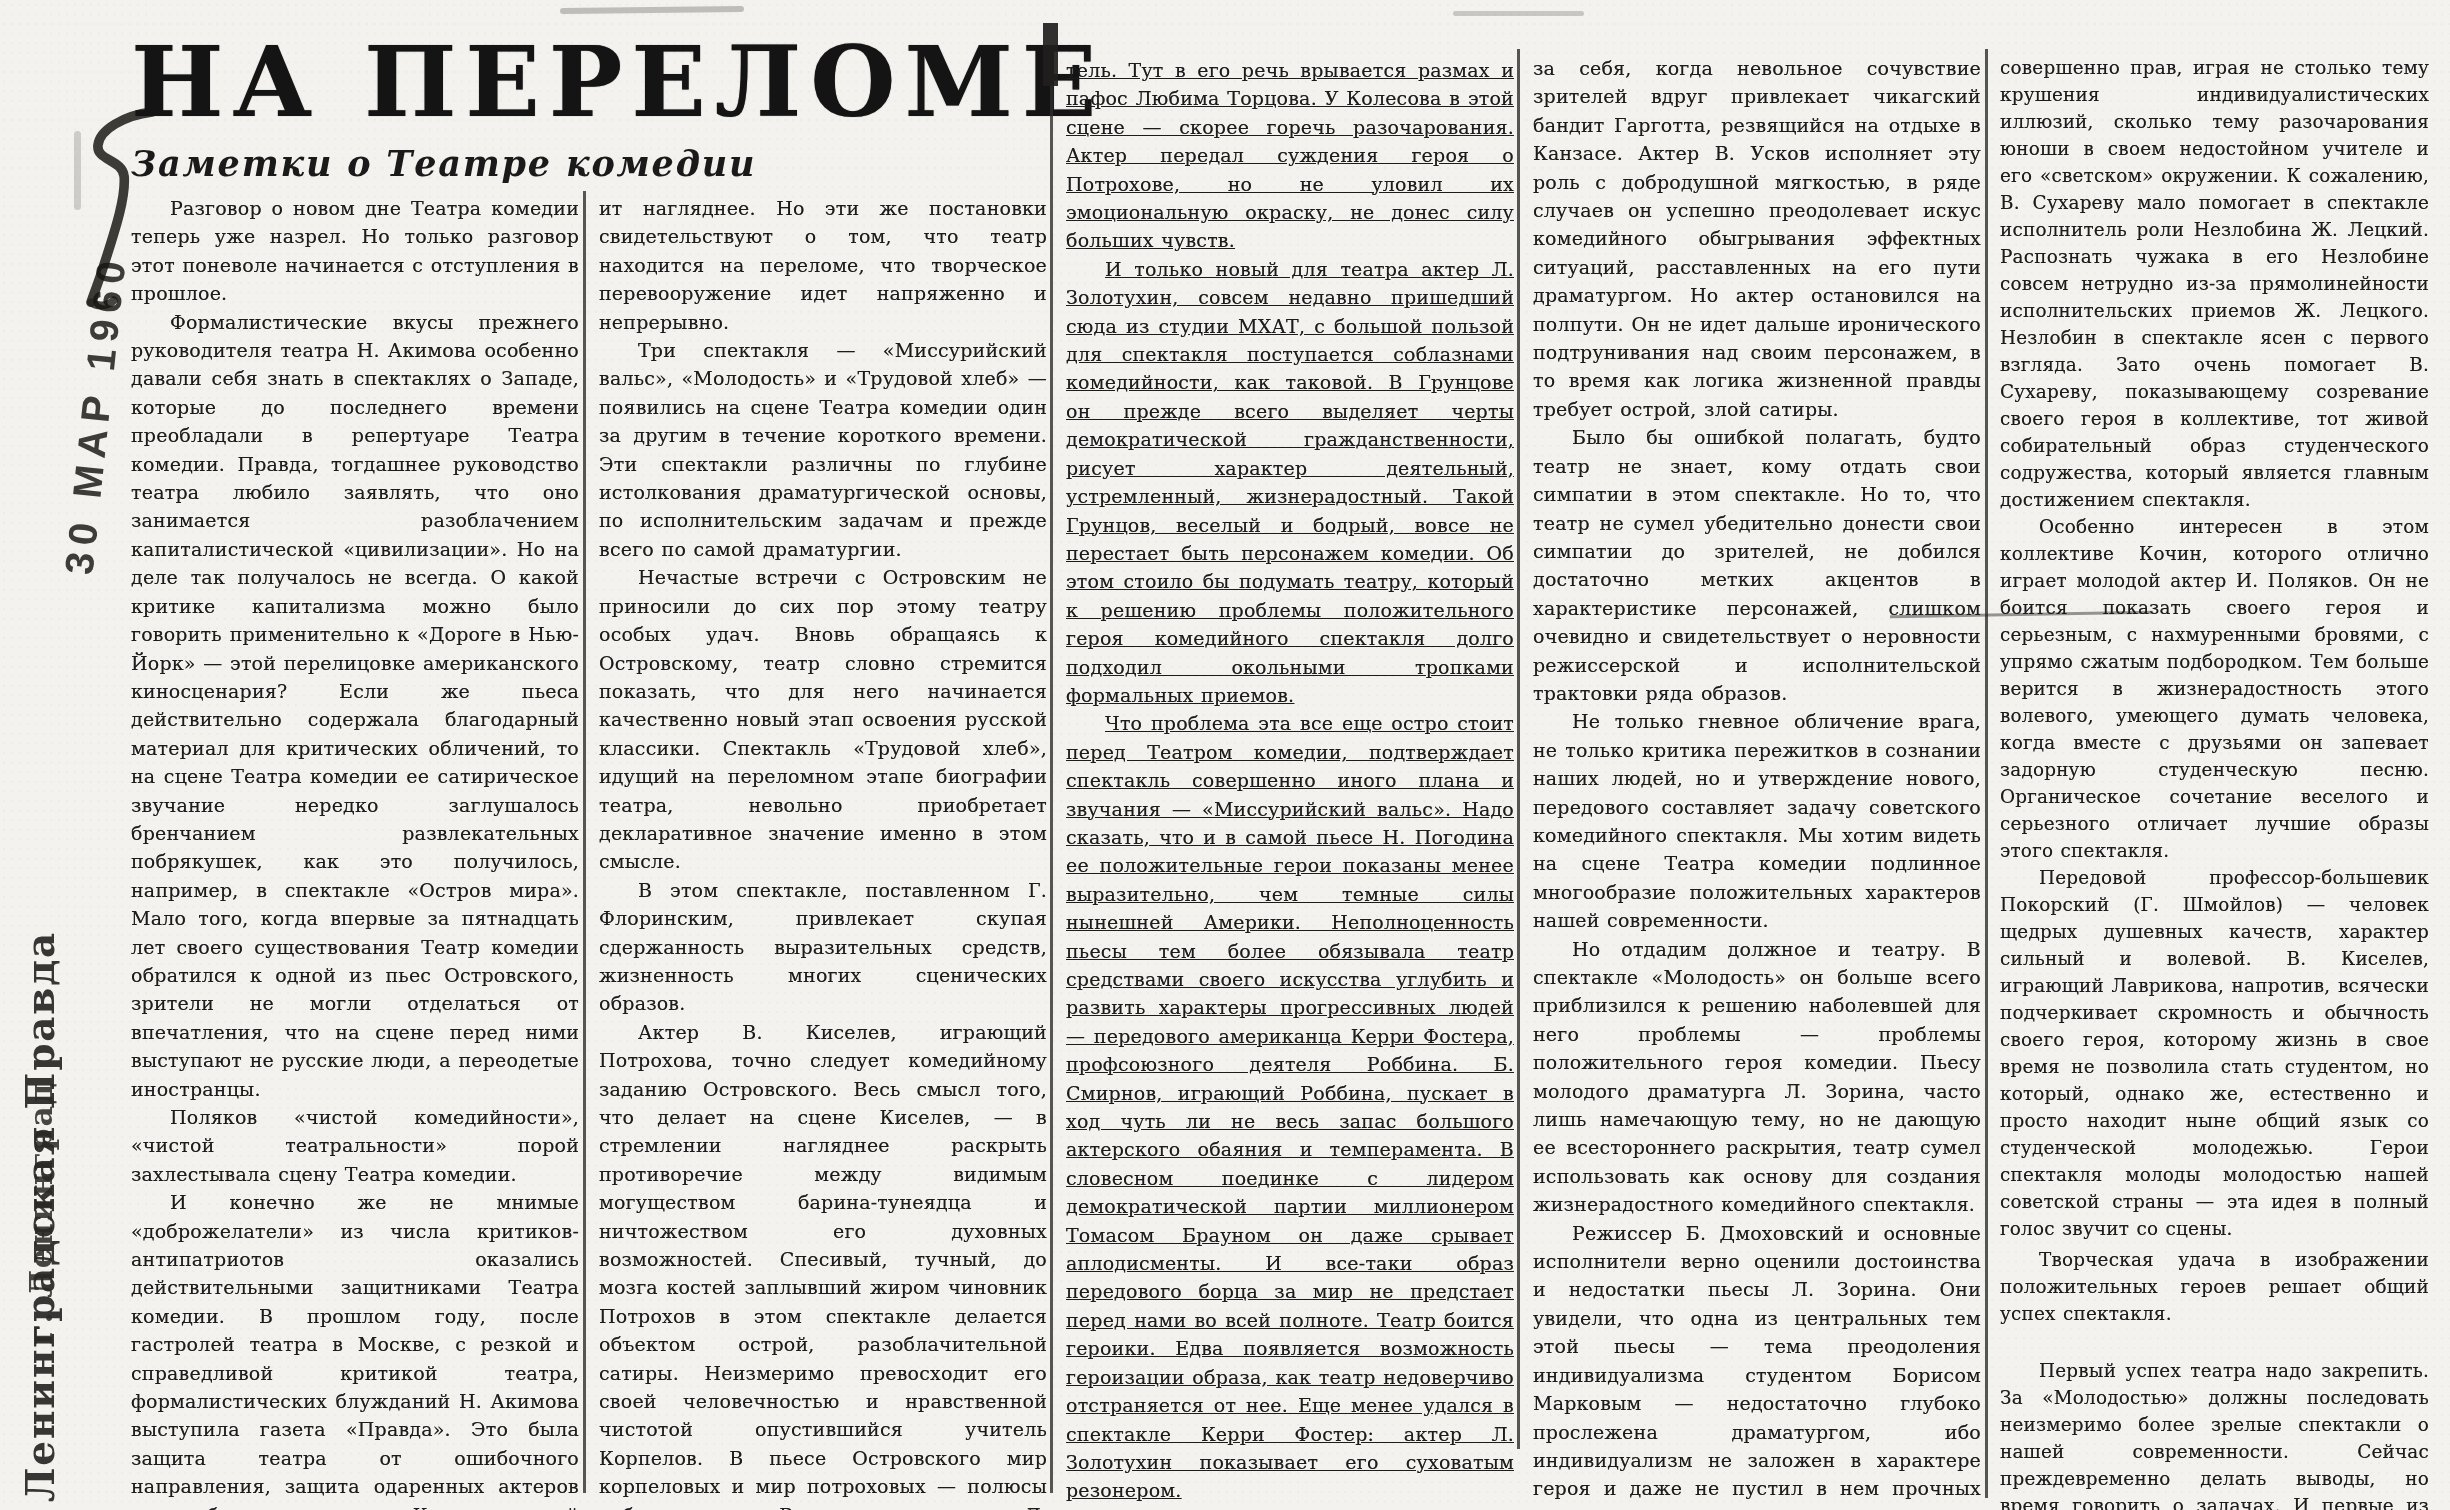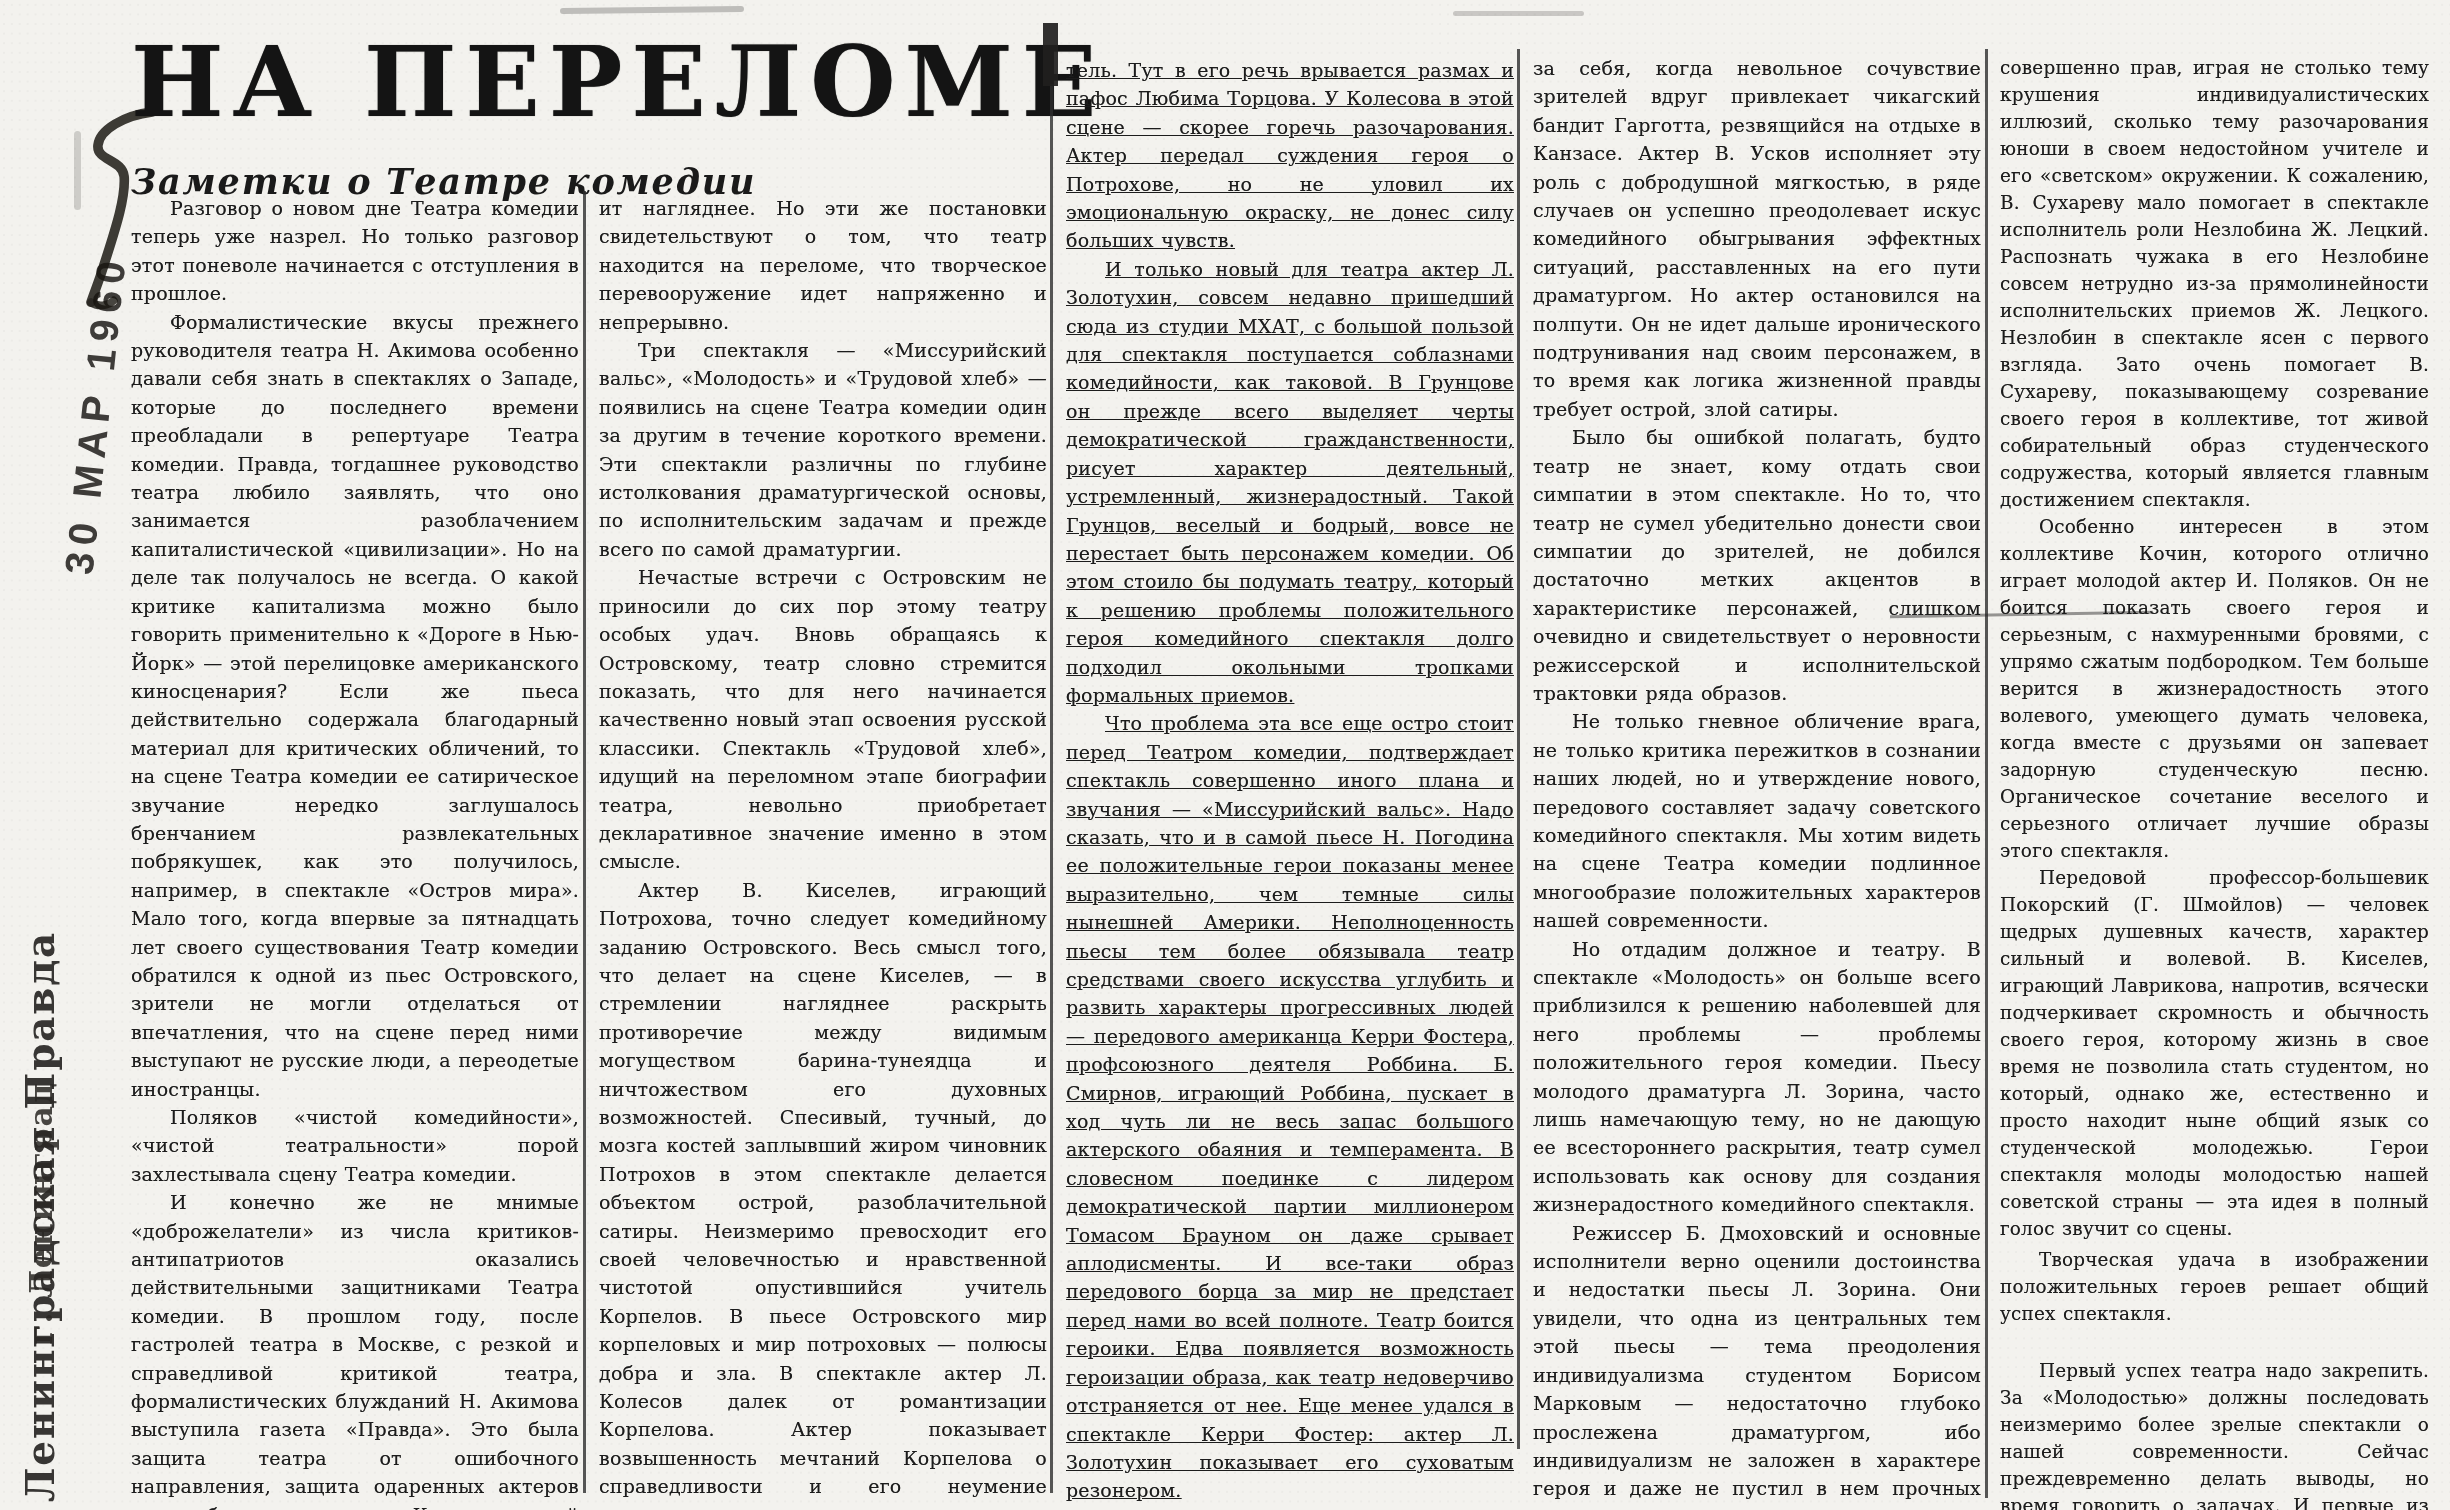--- a/index.html
+++ b/index.html
@@ -12,21 +12,21 @@
     color:#1b1b1b;
   }
   
   .header { position:absolute; left:131px; top:31.5px; width:915px; text-align:left; }
   .title {
     font-size:98px; line-height:1.02; font-weight:700; letter-spacing:8.8px;
     color:#141414; text-shadow:0 0 0.9px rgba(10,10,10,.6);
     font-family:"DejaVu Serif", serif; white-space:nowrap;
   }
   .subtitle {
-    margin-top:30px; font-size:35px; font-weight:700; font-style:italic;
+    margin-top:12px; font-size:35px; font-weight:700; font-style:italic;
     letter-spacing:1.8px; color:#1a1a1a;
   }
   
   .vstrip { position:absolute; white-space:nowrap; color:#2b2825; }
   .stamp {
     left:-46px; top:404px; width:289px; height:54px;
     transform:rotate(-84deg);
     font-family:"Liberation Sans", sans-serif; font-weight:700;
     font-size:40px; letter-spacing:7px; color:#262321; opacity:.88;
   }
@@ -106,20 +106,21 @@
   <p>Формалистические вкусы прежнего руководителя театра Н. Акимова особенно давали себя знать в спектаклях о Западе, которые до последнего времени преобладали в репертуаре Театра комедии. Правда, тогдашнее руководство театра любило заявлять, что оно занимается разоблачением капиталистической «цивилизации». Но на деле так получалось не всегда. О какой критике капитализма можно было говорить применительно к «Дороге в Нью-Йорк» — этой перелицовке американского киносценария? Если же пьеса действительно содержала благодарный материал для критических обличений, то на сцене Театра комедии ее сатирическое звучание нередко заглушалось бренчанием развлекательных побрякушек, как это получилось, например, в спектакле «Остров мира». Мало того, когда впервые за пятнадцать лет своего существования Театр комедии обратился к одной из пьес Островского, зрители не могли отделаться от впечатления, что на сцене перед ними выступают не русские люди, а переодетые иностранцы.</p>
   <p>Поляков «чистой комедийности», «чистой театральности» порой захлестывала сцену Театра комедии.</p>
   <p>И конечно же не мнимые «доброжелатели» из числа критиков-антипатриотов оказались действительными защитниками Театра комедии. В прошлом году, после гастролей театра в Москве, с резкой и справедливой критикой театра, формалистических блужданий Н. Акимова выступила газета «Правда». Это была защита театра от ошибочного направления, защита одаренных актеров от пагубного руководства. Как раз в такой помощи больше всего и нуждался Театр комедии.</p>
 
 </div>
 
 <div class="col" id="col2">
   <p class="cont">ит нагляднее. Но эти же постановки свидетельствуют о том, что театр находится на переломе, что творческое перевооружение идет напряженно и непрерывно.</p>
   <p>Три спектакля — «Миссурийский вальс», «Молодость» и «Трудовой хлеб» — появились на сцене Театра комедии один за другим в течение короткого времени. Эти спектакли различны по глубине истолкования драматургической основы, по исполнительским задачам и прежде всего по самой драматургии.</p>
   <p>Нечастые встречи с Островским не приносили до сих пор этому театру особых удач. Вновь обращаясь к Островскому, театр словно стремится показать, что для него начинается качественно новый этап освоения русской классики. Спектакль «Трудовой хлеб», идущий на переломном этапе биографии театра, невольно приобретает декларативное значение именно в этом смысле.</p>
+  <p>В этом спектакле, поставленном Г. Флоринским, привлекает скупая сдержанность выразительных средств, жизненность многих сценических образов.</p>
   <p>Актер В. Киселев, играющий Потрохова, точно следует комедийному заданию Островского. Весь смысл того, что делает на сцене Киселев, — в стремлении нагляднее раскрыть противоречие между видимым могуществом барина-тунеядца и ничтожеством его духовных возможностей. Спесивый, тучный, до мозга костей заплывший жиром чиновник Потрохов в этом спектакле делается объектом острой, разоблачительной сатиры. Неизмеримо превосходит его своей человечностью и нравственной чистотой опустившийся учитель Корпелов. В пьесе Островского мир корпеловых и мир потроховых — полюсы добра и зла. В спектакле актер Л. Колесов далек от романтизации Корпелова. Актер показывает возвышенность мечтаний Корпелова о справедливости и его неумение осуществить свои порывы, подчеркивает его созерцательность, его трагикомическую неспособность к действию. Такая трактовка интересна и во многом оправдана. Но при этом, к сожалению, теряется одна существенная грань образа. У Островского способность Корпелова к действию в одном случае все же проявляется: разночинец Корпелов, встретясь с Потроховым, выступает как гневный и страстный обличи-</p>
 </div>
 
 <div class="col" id="col3">
   <p class="cont">тель. Тут в его речь врывается размах и пафос Любима Торцова. У Колесова в этой сцене — скорее горечь разочарования. Актер передал суждения героя о Потрохове, но не уловил их эмоциональную окраску, не донес силу больших чувств.</p>
   <p>И только новый для театра актер Л. Золотухин, совсем недавно пришедший сюда из студии МХАТ, с большой пользой для спектакля поступается соблазнами комедийности, как таковой. В Грунцове он прежде всего выделяет черты демократической гражданственности, рисует характер деятельный, устремленный, жизнерадостный. Такой Грунцов, веселый и бодрый, вовсе не перестает быть персонажем комедии. Об этом стоило бы подумать театру, который к решению проблемы положительного героя комедийного спектакля долго подходил окольными тропками формальных приемов.</p>
   <p>Что проблема эта все еще остро стоит перед Театром комедии, подтверждает спектакль совершенно иного плана и звучания — «Миссурийский вальс». Надо сказать, что и в самой пьесе Н. Погодина ее положительные герои показаны менее выразительно, чем темные силы нынешней Америки. Неполноценность пьесы тем более обязывала театр средствами своего искусства углубить и развить характеры прогрессивных людей — передового американца Керри Фостера, профсоюзного деятеля Роббина. Б. Смирнов, играющий Роббина, пускает в ход чуть ли не весь запас большого актерского обаяния и темперамента. В словесном поединке с лидером демократической партии миллионером Томасом Брауном он даже срывает аплодисменты. И все-таки образ передового борца за мир не предстает перед нами во всей полноте. Театр боится героики. Едва появляется возможность героизации образа, как театр недоверчиво отстраняется от нее. Еще менее удался в спектакле Керри Фостер: актер Л. Золотухин показывает его суховатым резонером.</p>
   <p>Свое преимущественное внимание вслед за драматургом постановщики спектакля А. Ремизова и П. Суханов отдают памфлетному изобличению мира плутократии, где нож и доллар служат одному преступному делу бизнеса. В сатирическом освещении показана на сцене своеобразная иерархия гангстерства — от «политического босса» Томаса Брауна (актер Л. Кровицкий) до репортера «желтой» прессы Кларка (актер К. Злобин). Здесь театр действительно проявляет много талантливой творческой выдумки, — гораздо больше, сказали бы мы, чем в обрисовке положительных героев. Эта неравноценность спектакля жестоко мстит</p>
 </div>
 

